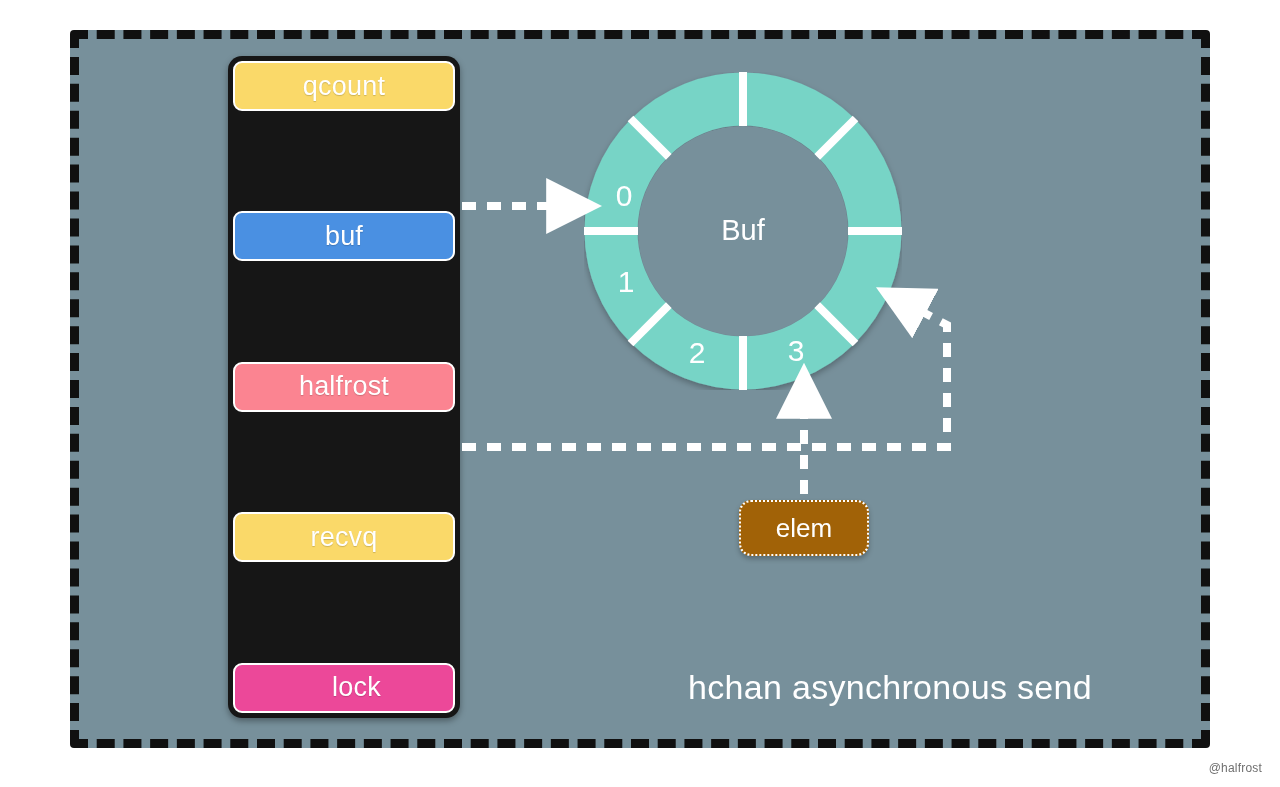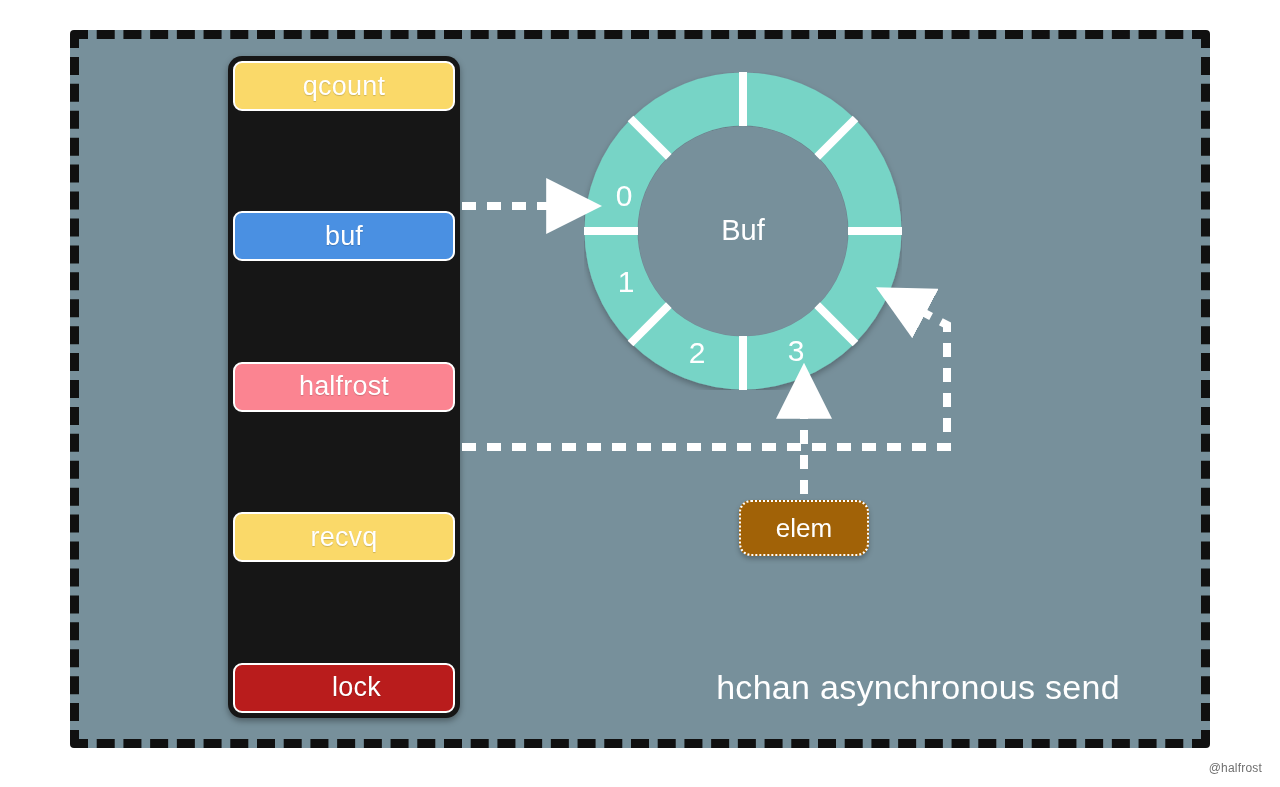--- a/index.html
+++ b/index.html
@@ -62,21 +62,21 @@
     align-items: center;
     justify-content: center;
     color: #ffffff;
     font-size: 27px;
     letter-spacing: 0.2px;
     text-shadow: 0 1px 1px rgba(0,0,0,0.18);
   }
   .field.yellow { background: #fad969; }
   .field.blue   { background: #4a90e2; }
   .field.pink   { background: #fb8491; }
-  .field.green  { background: #b91c1c; padding-left: 25px; }
+  .field.green  { background: #ec4899; padding-left: 25px; }
 
   
   #ring-wrap {
     position: absolute;
     left: 584px;
     top: 72px;
     width: 318px;
     height: 318px;
   }
   #ring-svg { display: block; }
@@ -123,21 +123,21 @@
     box-shadow: 0 3px 5px rgba(0,0,0,0.25);
     margin-top: 28px;
   }
 
   
   #caption {
     position: absolute;
     left: 660px;
     top: 668px;
     width: 460px;
-    text-align: right;
+    text-align: center;
     color: #ffffff;
     font-size: 34px;
     letter-spacing: 0.3px;
   }
 
   
   #watermark {
     position: absolute;
     right: 18px;
     bottom: 12px;

